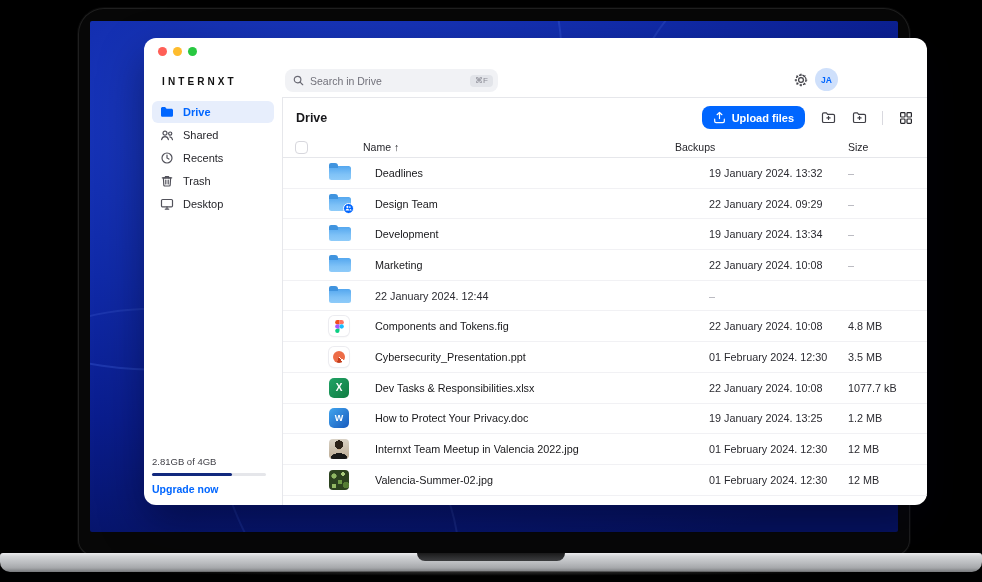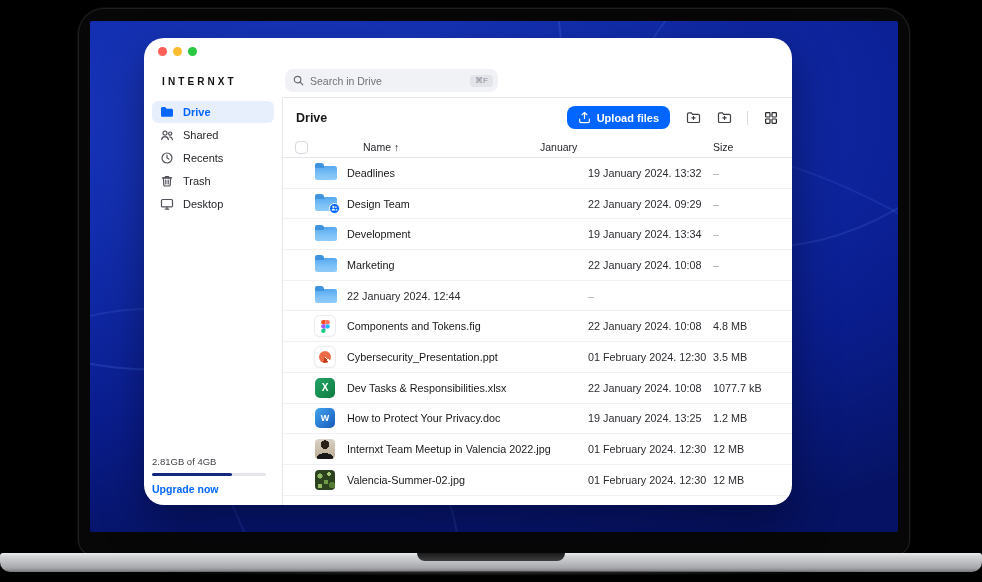--- a/index.html
+++ b/index.html
@@ -27,22 +27,22 @@
   .laptop-base { position:absolute; left:0; top:553px; width:982px; height:19px;
     border-radius:3px 3px 10px 10px;
     background:linear-gradient(180deg,#ececee 0%,#d2d4d6 18%,#b8babd 55%,#a6a8ab 78%,#77797c 100%); }
   .laptop-base::after { content:""; position:absolute; left:8px; right:8px; bottom:-5px; height:6px;
     background:radial-gradient(50% 100% at 50% 0%, rgba(60,60,60,.9), rgba(0,0,0,0) 80%);
     border-radius:0 0 50% 50%; }
   .base-notch { position:absolute; left:417px; top:0; width:148px; height:8px;
     background:linear-gradient(180deg,#1a1a1a,#3c3d3f); border-radius:0 0 9px 9px; }
 
   
-  .app { position:absolute; left:144px; top:38px; width:648px; height:467px; background:#fff;
-    border-radius:20px; box-shadow:0 18px 45px rgba(0,0,20,.45); overflow:hidden;
+  .app { position:absolute; left:144px; top:38px; width:783px; height:467px; background:#fff;
+    border-radius:12px; box-shadow:0 18px 45px rgba(0,0,20,.45); overflow:hidden;
     color:#18181b; }
 
   
   .topbar { position:relative; height:59px; }
   .lights { position:absolute; left:14px; top:9px; display:flex; gap:6px; }
   .light { width:9px; height:9px; border-radius:50%; }
   .light.red{background:#ff5f57;} .light.yellow{background:#febc2e;} .light.green{background:#28c840;}
   .logo { position:absolute; left:18px; top:38px; font-size:10px; font-weight:800;
     letter-spacing:3.1px; color:#111; }
   .search { position:absolute; left:141px; top:31px; width:213px; height:23px;
@@ -83,21 +83,21 @@
   .vdiv { width:1px; height:14px; background:#d9d9df; }
 
   
   .thead { height:21px; display:grid; grid-template-columns:20px 32px 1fr 125px 66px;
     align-items:center; padding:0 13px 0 12px; border-bottom:1px solid #e6e7eb;
     font-size:10.5px; color:#26262b;gap:48px; }
   .thead .name-h { grid-column:2 / 4; }
   .checkbox { width:13px; height:13px; border:1.5px solid #d7d7dd; border-radius:4px; background:#fff; }
   .rows {}
   .row { height:30.7px; display:grid; grid-template-columns:20px 32px 1fr 125px 66px;
-    align-items:center; padding:0 13px 0 12px; border-bottom:1px solid #f1f1f4; font-size:10.8px; }
+    align-items:center; padding:0 13px 0 12px; border-bottom:1px solid #f1f1f4; font-size:10.8px;gap:14px; }
   .row .cell-name { color:#18181b; white-space:nowrap; overflow:hidden; }
   .row .cell-mod, .row .cell-size { color:#2b2b31; }
   .row .dash { color:#a8a8b0; }
 
   
   .fwrap { width:24px; height:20px; position:relative; }
   .folder { position:absolute; left:0; top:3px; width:22px; height:14px; border-radius:2.5px;
     background:linear-gradient(180deg,#54a7ef 0%,#7fc2f7 60%,#8ecbf9 100%); }
   .folder::before { content:""; position:absolute; left:0; top:-2.5px; width:9px; height:5px;
     border-radius:2px 3px 0 0; background:#4094df; }
@@ -268,21 +268,21 @@
                   <rect x="1.6" y="8" width="4.4" height="4.4" rx="0.8"></rect>
                   <rect x="8" y="8" width="4.4" height="4.4" rx="0.8"></rect>
                 </svg>
             </span>
           </div>
         </div>
 
         <div class="thead">
           <span class="checkbox"></span>
           <span class="name-h"><span>Name</span> <span>↑</span></span>
-          <span>January</span>
+          <span>Backups</span>
           <span>Size</span>
         </div>
 
         <div class="rows">
             <div class="row">
               <span class="checkbox" style="visibility:hidden"></span>
               <span class="fwrap">
                 <span class="folder"></span>
               </span>
               <span class="cell-name">Deadlines</span>

